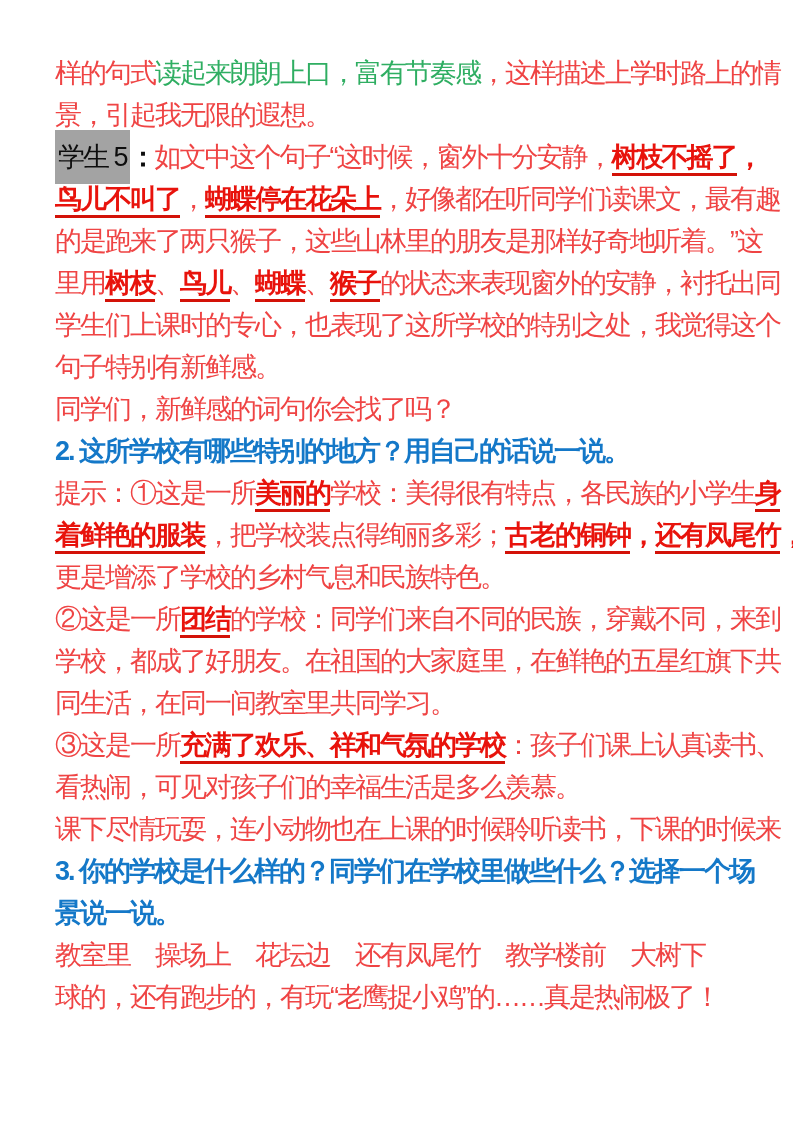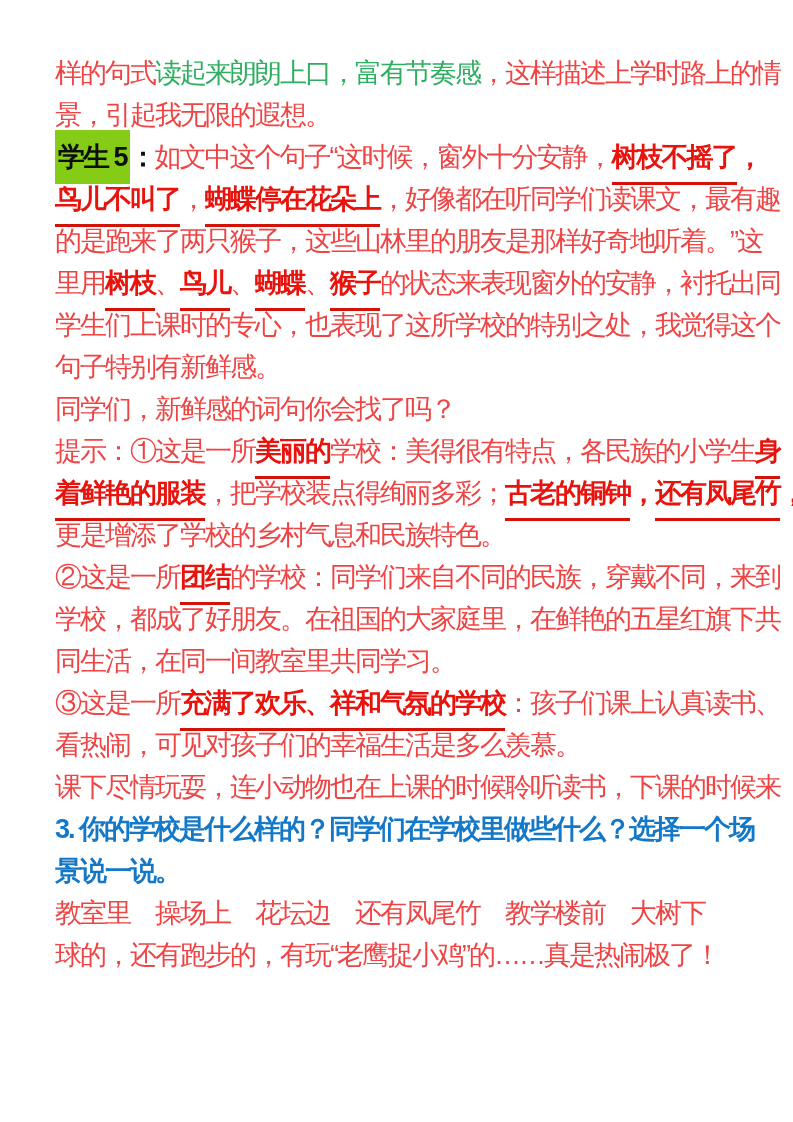--- a/index.html
+++ b/index.html
@@ -22,39 +22,40 @@
     color: #121212;
     font-weight: 500;
   }
   .text-line { white-space: pre; height: 42px; }
   .seg { display: inline; }
   .seg-black  { color: #ef4444; }
   .seg-boldblack { color: #0d0d0d; font-weight: 700; }
   .seg-green  { color: #2fae62; }
   .seg-red    { color: #e8130c; font-weight: 700; }
   .seg-redu   { color: #e8130c; font-weight: 700;
-                border-bottom: 3px solid #d31208; padding-bottom: 10px; }
+                border-bottom: 3px solid #d31208; padding-bottom: 1px; }
   .seg-blue   { color: #1478c8; font-weight: 700; }
-  .seg-hl     { color: #0d0d0d; font-weight: 700;
-                background: #84cc16; padding: 12px 3px; }
+  .seg-hl     { color: #0d0d0d; font-weight: 400;
+                background: #a3a3a3; padding: 12px 3px; }
 </style>
 </head>
 <body>
 
 <div class="page">
   <div class="text-block" id="text-block">
       <div class="text-line"><span class="seg seg-black">样的句式</span><span class="seg seg-green">读起来朗朗上口，富有节奏感</span><span class="seg seg-black">，这样描述上学时路上的情</span></div>
       <div class="text-line"><span class="seg seg-black">景，引起我无限的遐想。</span></div>
       <div class="text-line"><span class="seg seg-hl">学生 5</span><span class="seg seg-boldblack">：</span><span class="seg seg-black">如文中这个句子“这时候，窗外十分安静，</span><span class="seg seg-redu">树枝不摇了</span><span class="seg seg-red">，</span></div>
       <div class="text-line"><span class="seg seg-redu">鸟儿不叫了</span><span class="seg seg-black">，</span><span class="seg seg-redu">蝴蝶停在花朵上</span><span class="seg seg-black">，好像都在听同学们读课文，最有趣</span></div>
       <div class="text-line"><span class="seg seg-black">的是跑来了两只猴子，这些山林里的朋友是那样好奇地听着。”这</span></div>
       <div class="text-line"><span class="seg seg-black">里用</span><span class="seg seg-redu">树枝</span><span class="seg seg-black">、</span><span class="seg seg-redu">鸟儿</span><span class="seg seg-black">、</span><span class="seg seg-redu">蝴蝶</span><span class="seg seg-black">、</span><span class="seg seg-redu">猴子</span><span class="seg seg-black">的状态来表现窗外的安静，衬托出同</span></div>
       <div class="text-line"><span class="seg seg-black">学生们上课时的专心，也表现了这所学校的特别之处，我觉得这个</span></div>
       <div class="text-line"><span class="seg seg-black">句子特别有新鲜感。</span></div>
       <div class="text-line"><span class="seg seg-black">同学们，新鲜感的词句你会找了吗？</span></div>
+      <div class="text-line"><span class="seg seg-blue">2. 这所学校有哪些特别的地方？用自己的话说一说。</span></div>
       <div class="text-line"><span class="seg seg-black">提示：①这是一所</span><span class="seg seg-redu">美丽的</span><span class="seg seg-black">学校：美得很有特点，各民族的小学生</span><span class="seg seg-redu">身</span></div>
       <div class="text-line"><span class="seg seg-redu">着鲜艳的服装</span><span class="seg seg-black">，把学校装点得绚丽多彩；</span><span class="seg seg-redu">古老的铜钟</span><span class="seg seg-red">，</span><span class="seg seg-redu">还有凤尾竹</span><span class="seg seg-red">，</span></div>
       <div class="text-line"><span class="seg seg-black">更是增添了学校的乡村气息和民族特色。</span></div>
       <div class="text-line"><span class="seg seg-black">②这是一所</span><span class="seg seg-redu">团结</span><span class="seg seg-black">的学校：同学们来自不同的民族，穿戴不同，来到</span></div>
       <div class="text-line"><span class="seg seg-black">学校，都成了好朋友。在祖国的大家庭里，在鲜艳的五星红旗下共</span></div>
       <div class="text-line"><span class="seg seg-black">同生活，在同一间教室里共同学习。</span></div>
       <div class="text-line"><span class="seg seg-black">③这是一所</span><span class="seg seg-redu">充满了欢乐、祥和气氛的学校</span><span class="seg seg-black">：孩子们课上认真读书、</span></div>
       <div class="text-line"><span class="seg seg-black">看热闹，可见对孩子们的幸福生活是多么羡慕。</span></div>
       <div class="text-line"><span class="seg seg-black">课下尽情玩耍，连小动物也在上课的时候聆听读书，下课的时候来</span></div>
       <div class="text-line"><span class="seg seg-blue">3. 你的学校是什么样的？同学们在学校里做些什么？选择一个场</span></div>

